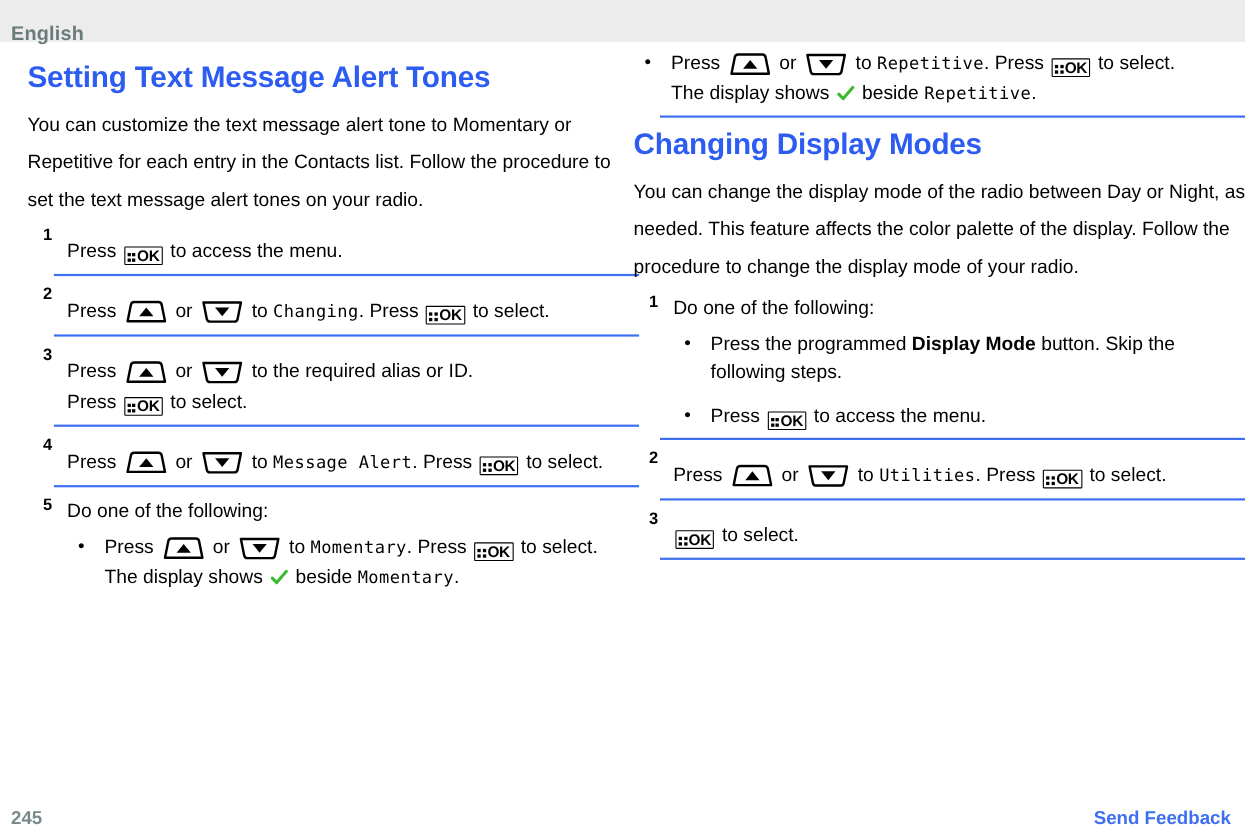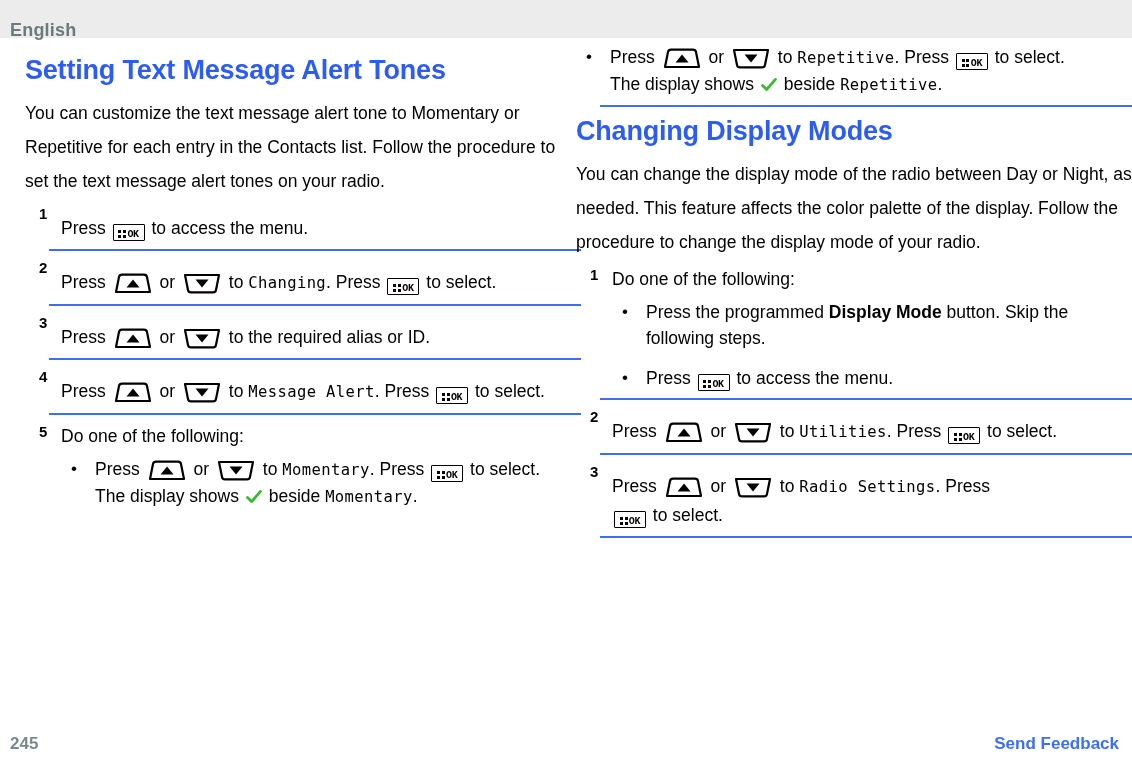--- a/index.html
+++ b/index.html
@@ -154,22 +154,22 @@
     height: 8px;
     vertical-align: 0px;
     margin-right: 1px;
     background:
       linear-gradient(#000,#000) 0 0/3.2px 3.2px no-repeat,
       linear-gradient(#000,#000) 4.8px 0/3.2px 3.2px no-repeat,
       linear-gradient(#000,#000) 0 4.8px/3.2px 3.2px no-repeat,
       linear-gradient(#000,#000) 4.8px 4.8px/3.2px 3.2px no-repeat;
   }
   .key-ok .ok {
-    font-family: Liberation Mono, monospace;
-    font-size: 10px;
+    font-family: Liberation Sans, sans-serif;
+    font-size: 14px;
     font-weight: bold;
     letter-spacing: -0.3px;
     vertical-align: 1px;
   }
 
   .key-arrow {
     display: inline-block;
     vertical-align: -6px;
     width: 38px;
     height: 21px;
@@ -251,20 +251,21 @@
         <div class="step">
           <span class="step-num">3</span>
           <div class="step-body">
             <div class="line">Press <span class="key-arrow"><svg width="38" height="21" viewBox="0 0 38 21">
                   <path d="M2 19 L5 4 Q5.5 1.6 8 1.6 L30 1.6 Q32.5 1.6 33 4 L36 19 Z" fill="#fff" stroke="#000" stroke-width="2.2" stroke-linejoin="round"></path>
                   <path d="M19 6.5 L25.5 14.5 L12.5 14.5 Z" fill="#000"></path>
                 </svg></span> or <span class="key-arrow"><svg width="38" height="21" viewBox="0 0 38 21">
                   <path d="M2 2 L5 17 Q5.5 19.4 8 19.4 L30 19.4 Q32.5 19.4 33 17 L36 2 Z" fill="#fff" stroke="#000" stroke-width="2.2" stroke-linejoin="round"></path>
                   <path d="M19 14.5 L12.5 6.5 L25.5 6.5 Z" fill="#000"></path>
                 </svg></span> to the required alias or ID.</div>
+            <div class="line">Press <span class="key-ok"><span class="grid"></span><span class="ok">OK</span></span> to select.</div>
           </div>
         </div>
         <div class="rule"></div>
         <div class="step">
           <span class="step-num">4</span>
           <div class="step-body">
             <div class="line">Press <span class="key-arrow"><svg width="38" height="21" viewBox="0 0 38 21">
                   <path d="M2 19 L5 4 Q5.5 1.6 8 1.6 L30 1.6 Q32.5 1.6 33 4 L36 19 Z" fill="#fff" stroke="#000" stroke-width="2.2" stroke-linejoin="round"></path>
                   <path d="M19 6.5 L25.5 14.5 L12.5 14.5 Z" fill="#000"></path>
                 </svg></span> or <span class="key-arrow"><svg width="38" height="21" viewBox="0 0 38 21">
@@ -332,27 +333,20 @@
                 </svg></span> or <span class="key-arrow"><svg width="38" height="21" viewBox="0 0 38 21">
                   <path d="M2 2 L5 17 Q5.5 19.4 8 19.4 L30 19.4 Q32.5 19.4 33 17 L36 2 Z" fill="#fff" stroke="#000" stroke-width="2.2" stroke-linejoin="round"></path>
                   <path d="M19 14.5 L12.5 6.5 L25.5 6.5 Z" fill="#000"></path>
                 </svg></span> to <span class="lcd">Utilities</span>. Press <span class="key-ok"><span class="grid"></span><span class="ok">OK</span></span> to select.</div>
           </div>
         </div>
         <div class="rule"></div>
         <div class="step">
           <span class="step-num">3</span>
           <div class="step-body">
-            <div class="line">Press <span class="key-arrow"><svg width="38" height="21" viewBox="0 0 38 21">
-                  <path d="M2 19 L5 4 Q5.5 1.6 8 1.6 L30 1.6 Q32.5 1.6 33 4 L36 19 Z" fill="#fff" stroke="#000" stroke-width="2.2" stroke-linejoin="round"></path>
-                  <path d="M19 6.5 L25.5 14.5 L12.5 14.5 Z" fill="#000"></path>
-                </svg></span> or <span class="key-arrow"><svg width="38" height="21" viewBox="0 0 38 21">
-                  <path d="M2 2 L5 17 Q5.5 19.4 8 19.4 L30 19.4 Q32.5 19.4 33 17 L36 2 Z" fill="#fff" stroke="#000" stroke-width="2.2" stroke-linejoin="round"></path>
-                  <path d="M19 14.5 L12.5 6.5 L25.5 6.5 Z" fill="#000"></path>
-                </svg></span> to <span class="lcd">Radio Settings</span>. Press </div>
             <div class="line"><span class="key-ok"><span class="grid"></span><span class="ok">OK</span></span> to select.</div>
           </div>
         </div>
         <div class="rule"></div>
       </div>
   </div>
 
 </div>
 
 <div class="footer">

